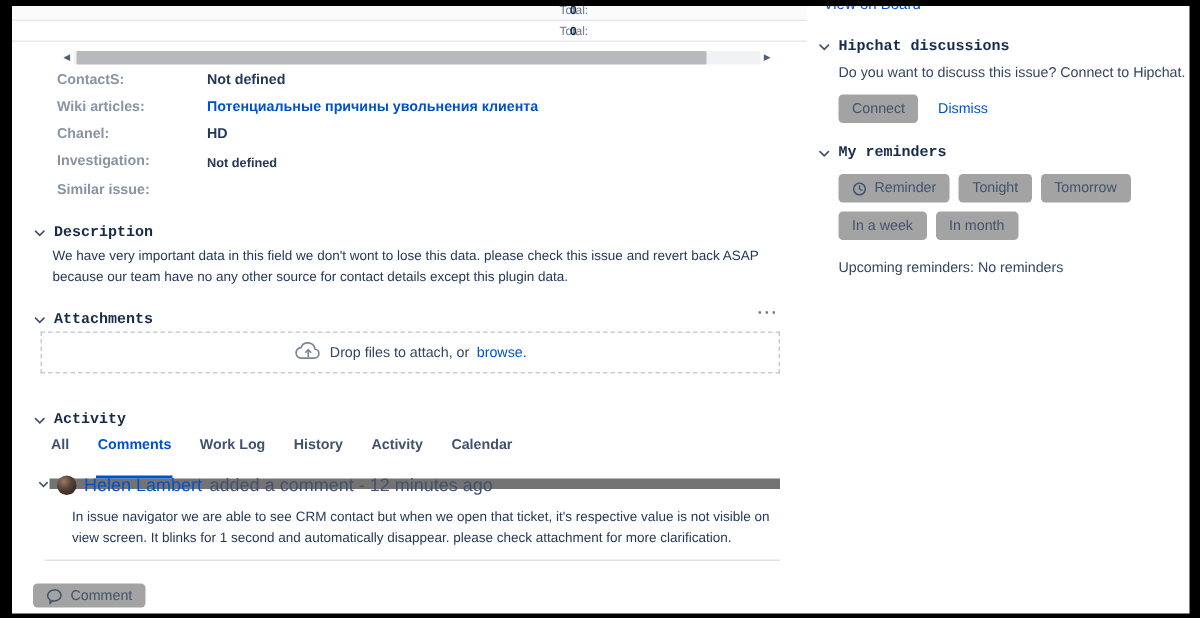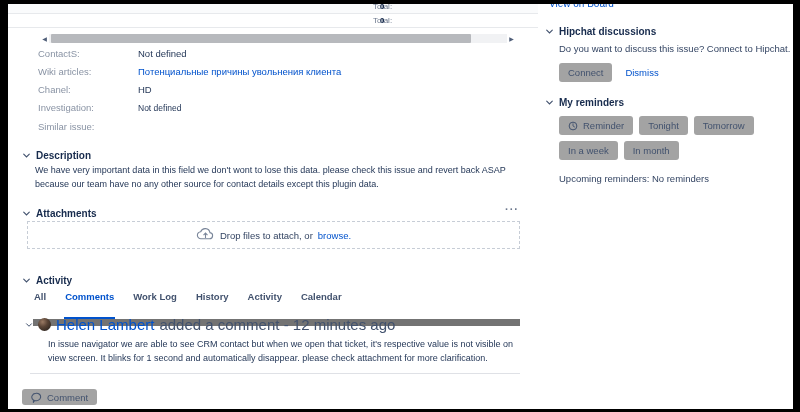--- a/index.html
+++ b/index.html
@@ -22,40 +22,40 @@
   .totals-row + .totals-row { height: 14px; }
   .totals-label { position: absolute; left: 344px; bottom: 2px; color: #6b778c; margin-left: 21px; }
   .totals-value { position: absolute; left: 372px; bottom: 2px; color: #172b4d; font-weight: bold; }
   
   .hscroll { position: absolute; left: 32px; top: 29px; width: 476px; height: 10px; display: flex; align-items: center; }
   .hscroll .arrow { width: 9px; height: 10px; font-size: 6px; color: #505f79; display: flex; align-items: center; justify-content: center; cursor: pointer; }
   .hscroll .track { flex: 1; height: 9px; background: #f1f2f4; position: relative; }
   .hscroll .thumb { position: absolute; left: 2px; top: 0; width: 420px; height: 9px; background: #b7b9bd; border-radius: 1px; }
   
   .fields { position: absolute; left: 30px; top: 43px; width: 490px; }
-  .field-row { display: flex; margin-bottom: 5px; }
+  .field-row { display: flex; margin-bottom: 5px; font-weight: bold; }
   .field-label { width: 100px; flex: none; color: #8993a4; font-size: 9.5px; line-height: 13px; }
   .field-value { font-size: 9.5px; line-height: 13px; color: #253858; }
   .field-value.small { font-size: 8.5px; padding-top: 1px; }
   .field-value a, .link { color: #0052cc; text-decoration: none; cursor: pointer; }
   .wiki-link { display: block; font-size: 9.5px; line-height: 13px; color: #0052cc; cursor: pointer; }
   
   .section-header { position: absolute; display: flex; align-items: center; gap: 5px; cursor: pointer; }
-  .section-title { font-size: 10px; font-weight: bold; color: #172b4d; }
+  .section-title { font-size: 10px; font-weight: bold; color: #172b4d; font-family: Liberation Mono, monospace; }
   .chev { display: inline-flex; flex: none; }
   .desc-text { position: absolute; left: 27px; top: 159px; width: 503px; font-size: 9px; line-height: 14px; color: #253858; }
   .more-dots { position: absolute; left: 497px; top: 199px; font-size: 11px; font-weight: bold; color: #6b778c; letter-spacing: 1px; cursor: pointer; }
   .dropzone { position: absolute; left: 19px; top: 217px; width: 493px; height: 28px; border: 1px dashed #c7cdd6; display: flex; align-items: center; justify-content: center; gap: 5px; font-size: 9.5px; color: #344563; cursor: pointer; }
   .dropzone .browse { color: #0052cc; }
   
   .tabs { position: absolute; left: 25px; top: 285px; width: 487px; border-bottom: 7px solid #737373; display: flex; gap: 17px; }
   .tab { font-size: 9.5px; font-weight: 600; color: #42526e; padding: 2px 1px 5px 1px; cursor: pointer; }
   .tab.active { color: #0052cc; border-bottom: 2px solid #0052cc; padding-bottom: 15px; }
   
-  .comment-head { position: absolute; left: 17px; top: 312px; display: flex; align-items: center; gap: 5px; font-size: 15px; color: #42526e; }
+  .comment-head { position: absolute; left: 17px; top: 312px; display: flex; align-items: center; gap: 5px; font-size: 12px; color: #42526e; }
   .avatar { width: 13px; height: 13px; border-radius: 50%; background: radial-gradient(circle at 35% 30%, #9a7a64 0%, #5a4436 40%, #1d1a18 100%); flex: none; }
   .comment-body { position: absolute; left: 40px; top: 333px; width: 478px; font-size: 9px; line-height: 14px; color: #253858; }
   .comment-divider { position: absolute; left: 22px; top: 369px; width: 490px; border-top: 1px solid #dfe1e6; }
   
   .btn { display: inline-flex; align-items: center; gap: 5px; background: #a3a3a3; border: none; border-radius: 3px; color: #42526e; font-size: 9.5px; font-family: Liberation Sans, sans-serif; padding: 0 9px; height: 19px; cursor: pointer; }
   .comment-btn { position: absolute; left: 14px; top: 385px; height: 16px; }
   
   .sidebar { position: absolute; left: 537px; top: 0; width: 248px; }
   .view-board { position: absolute; left: 4px; top: -6px; font-size: 10px; color: #0052cc; cursor: pointer; }
   .side-section { position: absolute; left: 0; width: 248px; }

